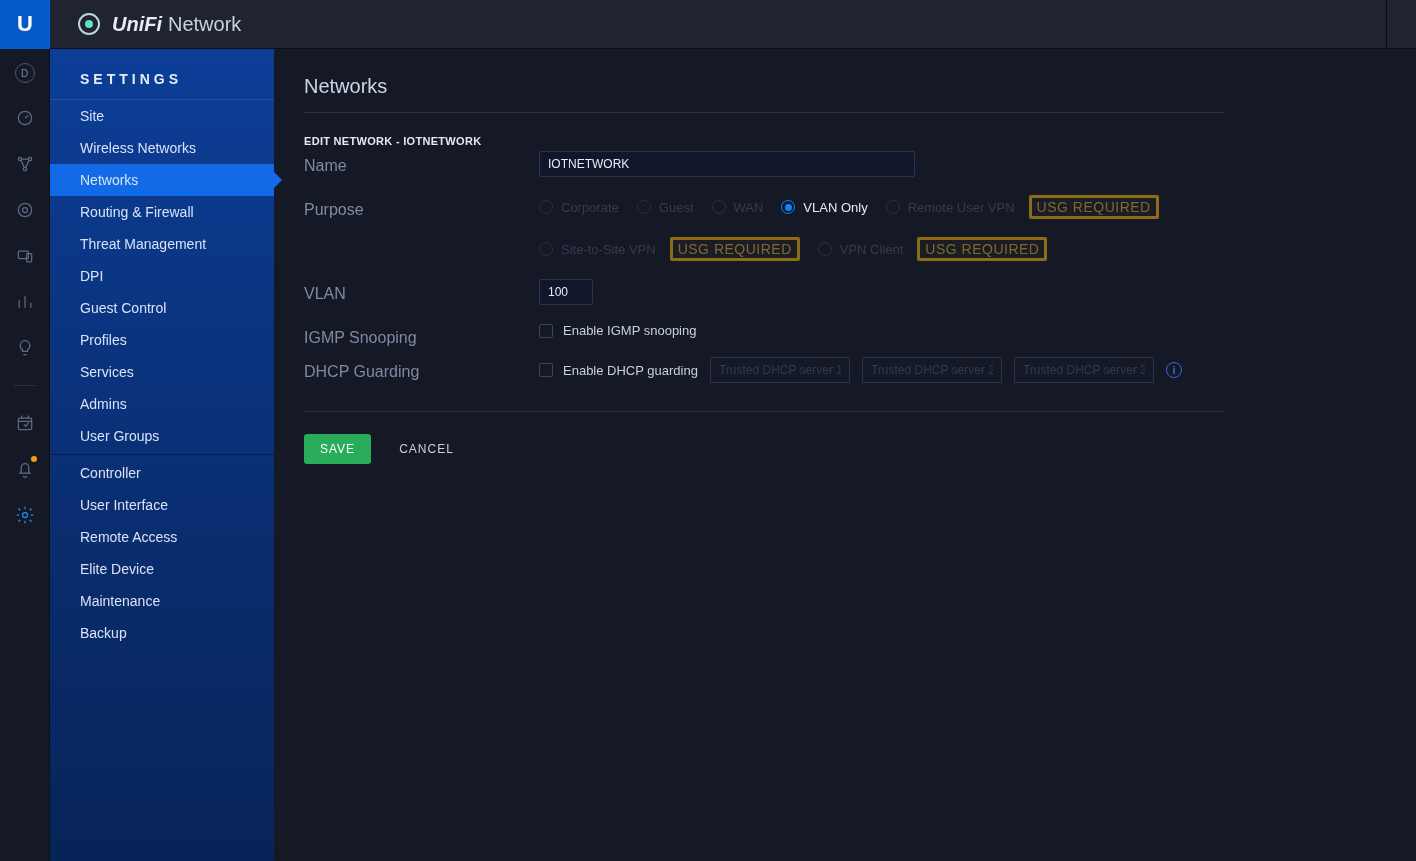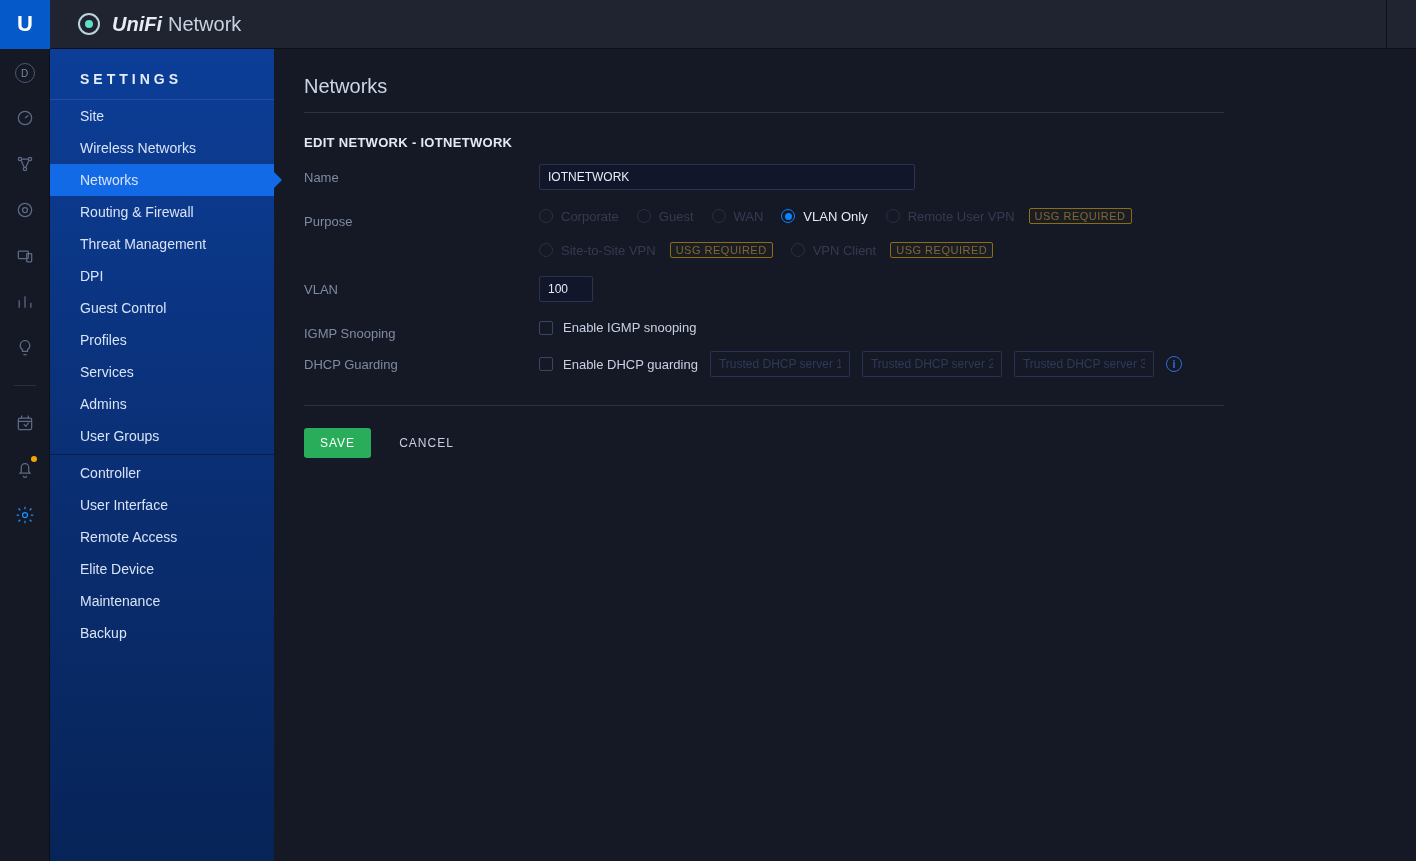--- a/index.html
+++ b/index.html
@@ -78,28 +78,28 @@
   .nav a.active::after{
     content:"";position:absolute;right:-8px;top:50%;transform:translateY(-50%);
     border-top:8px solid transparent;border-bottom:8px solid transparent;border-left:8px solid var(--sidebar-active);
   }
   .nav-sep{height:1px;background:rgba(0,0,0,.35);margin:2px 0}
 
   .main{flex:1;min-width:0;padding:18px 48px 24px 30px}
   .page-title{font-size:20px;font-weight:300;color:#cdd6e6;margin:8px 0 14px}
   .hr{height:1px;background:var(--line);margin:6px 0 22px;max-width:920px}
   .section-title{
-    font-size:13px;font-weight:700;letter-spacing:.3px;color:#e3e9f4;margin-bottom:14px
+    font-size:11px;font-weight:700;letter-spacing:.3px;color:#e3e9f4;margin-bottom:4px
   }
 
   .form{max-width:920px}
   .row{display:flex;align-items:flex-start;margin-bottom:18px}
   .row.tight{margin-bottom:10px}
   .row .label{
-    flex:0 0 235px;color:var(--muted);font-size:13px;padding-top:6px
+    flex:0 0 235px;color:var(--muted);font-size:16px;padding-top:6px
   }
   .row .field{flex:1}
   input[type=text]{
     background:#11162a;border:1px solid #2a3350;color:#e6ecf6;border-radius:2px;
     height:26px;padding:0 8px;font-size:12px
   }
   .w-wide{width:376px}
   .w-small{width:54px}
 
   .radios{display:flex;flex-wrap:wrap;gap:18px 18px;align-items:center}
@@ -107,21 +107,21 @@
   .radio .dot{
     width:14px;height:14px;border-radius:50%;border:1.5px solid #3a4563;display:inline-block;position:relative
   }
   .radio.selected{color:#e6ecf6}
   .radio.selected .dot{border-color:var(--accent)}
   .radio.selected .dot::after{
     content:"";position:absolute;inset:2.5px;border-radius:50%;background:var(--accent)
   }
   .radio.disabled{opacity:.55}
   .badge{
-    display:inline-block;font-size:11px;letter-spacing:.5px;color:#d6a83e;border:1px solid #eab308;border-radius:2px;padding:1px 5px;margin-left:6px;background:rgba(183,138,44,.08)
+    display:inline-block;font-size:14px;letter-spacing:.5px;color:#d6a83e;border:3px solid #eab308;border-radius:2px;padding:1px 5px;margin-left:6px;background:rgba(183,138,44,.08)
   }
 
   .check{display:inline-flex;align-items:center;gap:10px;color:#c7d0e2;font-size:13px}
   .box{width:14px;height:14px;border:1.5px solid #3a4563;border-radius:2px;display:inline-block}
 
   .dhcp-line{display:flex;align-items:center;gap:12px}
   .trusted{width:140px;height:26px;border:1px solid #2a3350;border-radius:2px;background:transparent;color:#3a4563;padding:0 8px;font-size:12px}
   .trusted::placeholder{color:#2f3a57}
   .info{width:16px;height:16px;border:1.5px solid #2e6fd6;border-radius:50%;display:inline-flex;align-items:center;justify-content:center;color:#2e6fd6;font-size:11px;font-weight:700}
 

